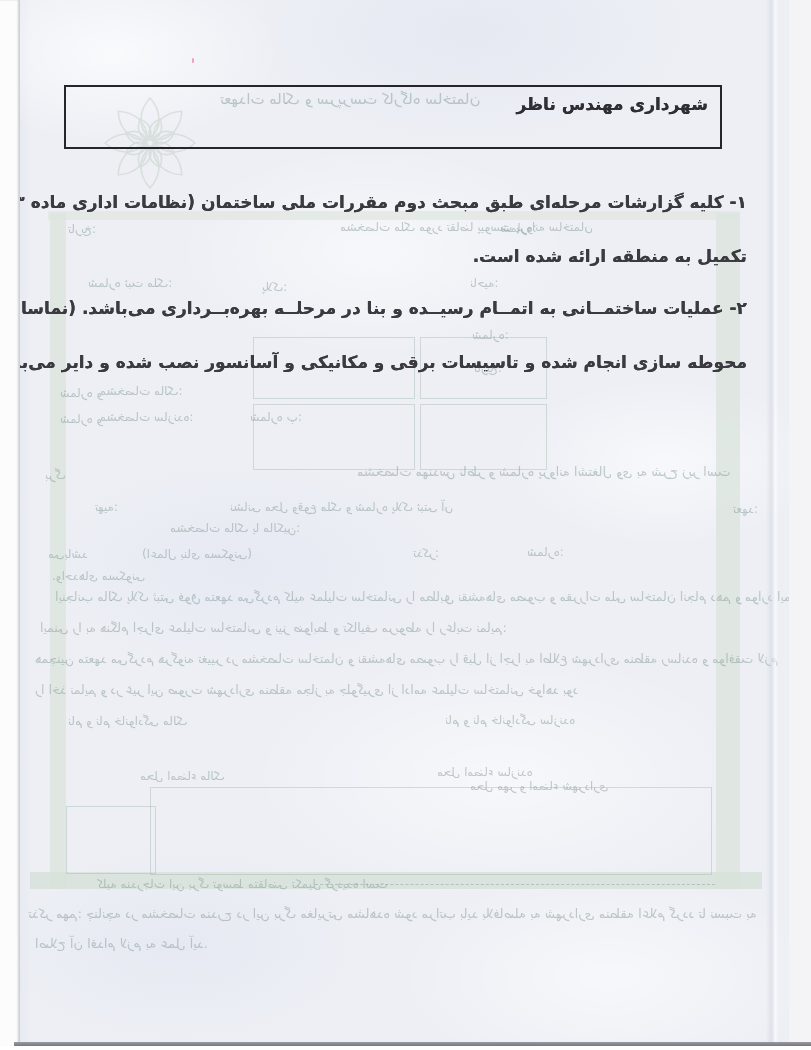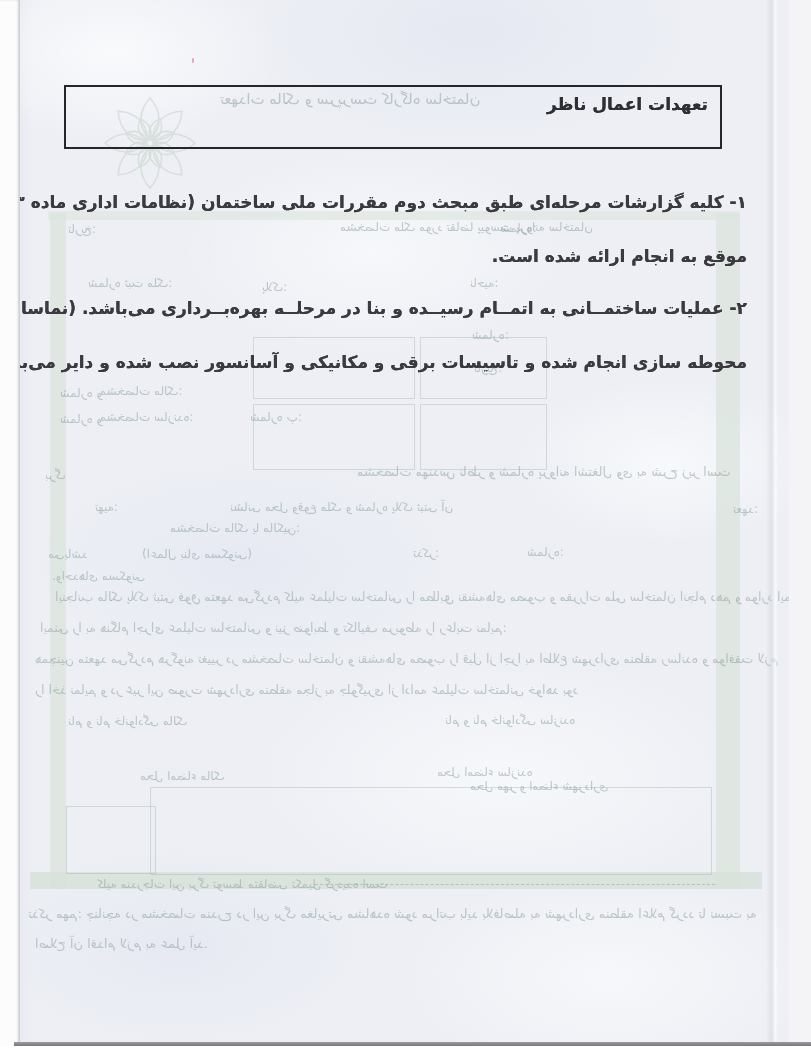--- a/index.html
+++ b/index.html
@@ -149,25 +149,25 @@
       <use href="#ip" transform="rotate(135)"></use>
       <use href="#ip" transform="rotate(180)"></use>
       <use href="#ip" transform="rotate(225)"></use>
       <use href="#ip" transform="rotate(270)"></use>
       <use href="#ip" transform="rotate(315)"></use>
       <circle r="5.5"></circle>
     </g>
   </svg>
 
   <div class="header-box">
-    <span class="title">تعهدات اعمال ناظر</span>
+    <span class="title">شهرداری مهندس ناظر</span>
   </div>
 
   <div class="ink-line" style="top:192px;">۱- کلیه گزارشات مرحله‌ای طبق مبحث دوم مقررات ملی ساختمان (نظامات اداری ماده ۱۳) به</div>
-  <div class="ink-line" style="top:246px;">موقع به انجام ارائه شده است.</div>
+  <div class="ink-line" style="top:246px;">تکمیل به منطقه ارائه شده است.</div>
   <div class="ink-line" style="top:298px;">۲- عملیات ساختمــانی به اتمــام رسیــده و بنا در مرحلــه بهره‌بــرداری می‌باشد. (نماسازی و</div>
   <div class="ink-line" style="top:352px;">محوطه سازی انجام شده و تاسیسات برقی و مکانیکی و آسانسور نصب شده و دایر می‌باشد)</div>
 
 
   <div class="pink-speck"></div>
 
   <div class="edge-left"></div>
   <div class="edge-right"></div>
   <div class="edge-bottom-line"></div>
   <div class="edge-bottom-white"></div>

